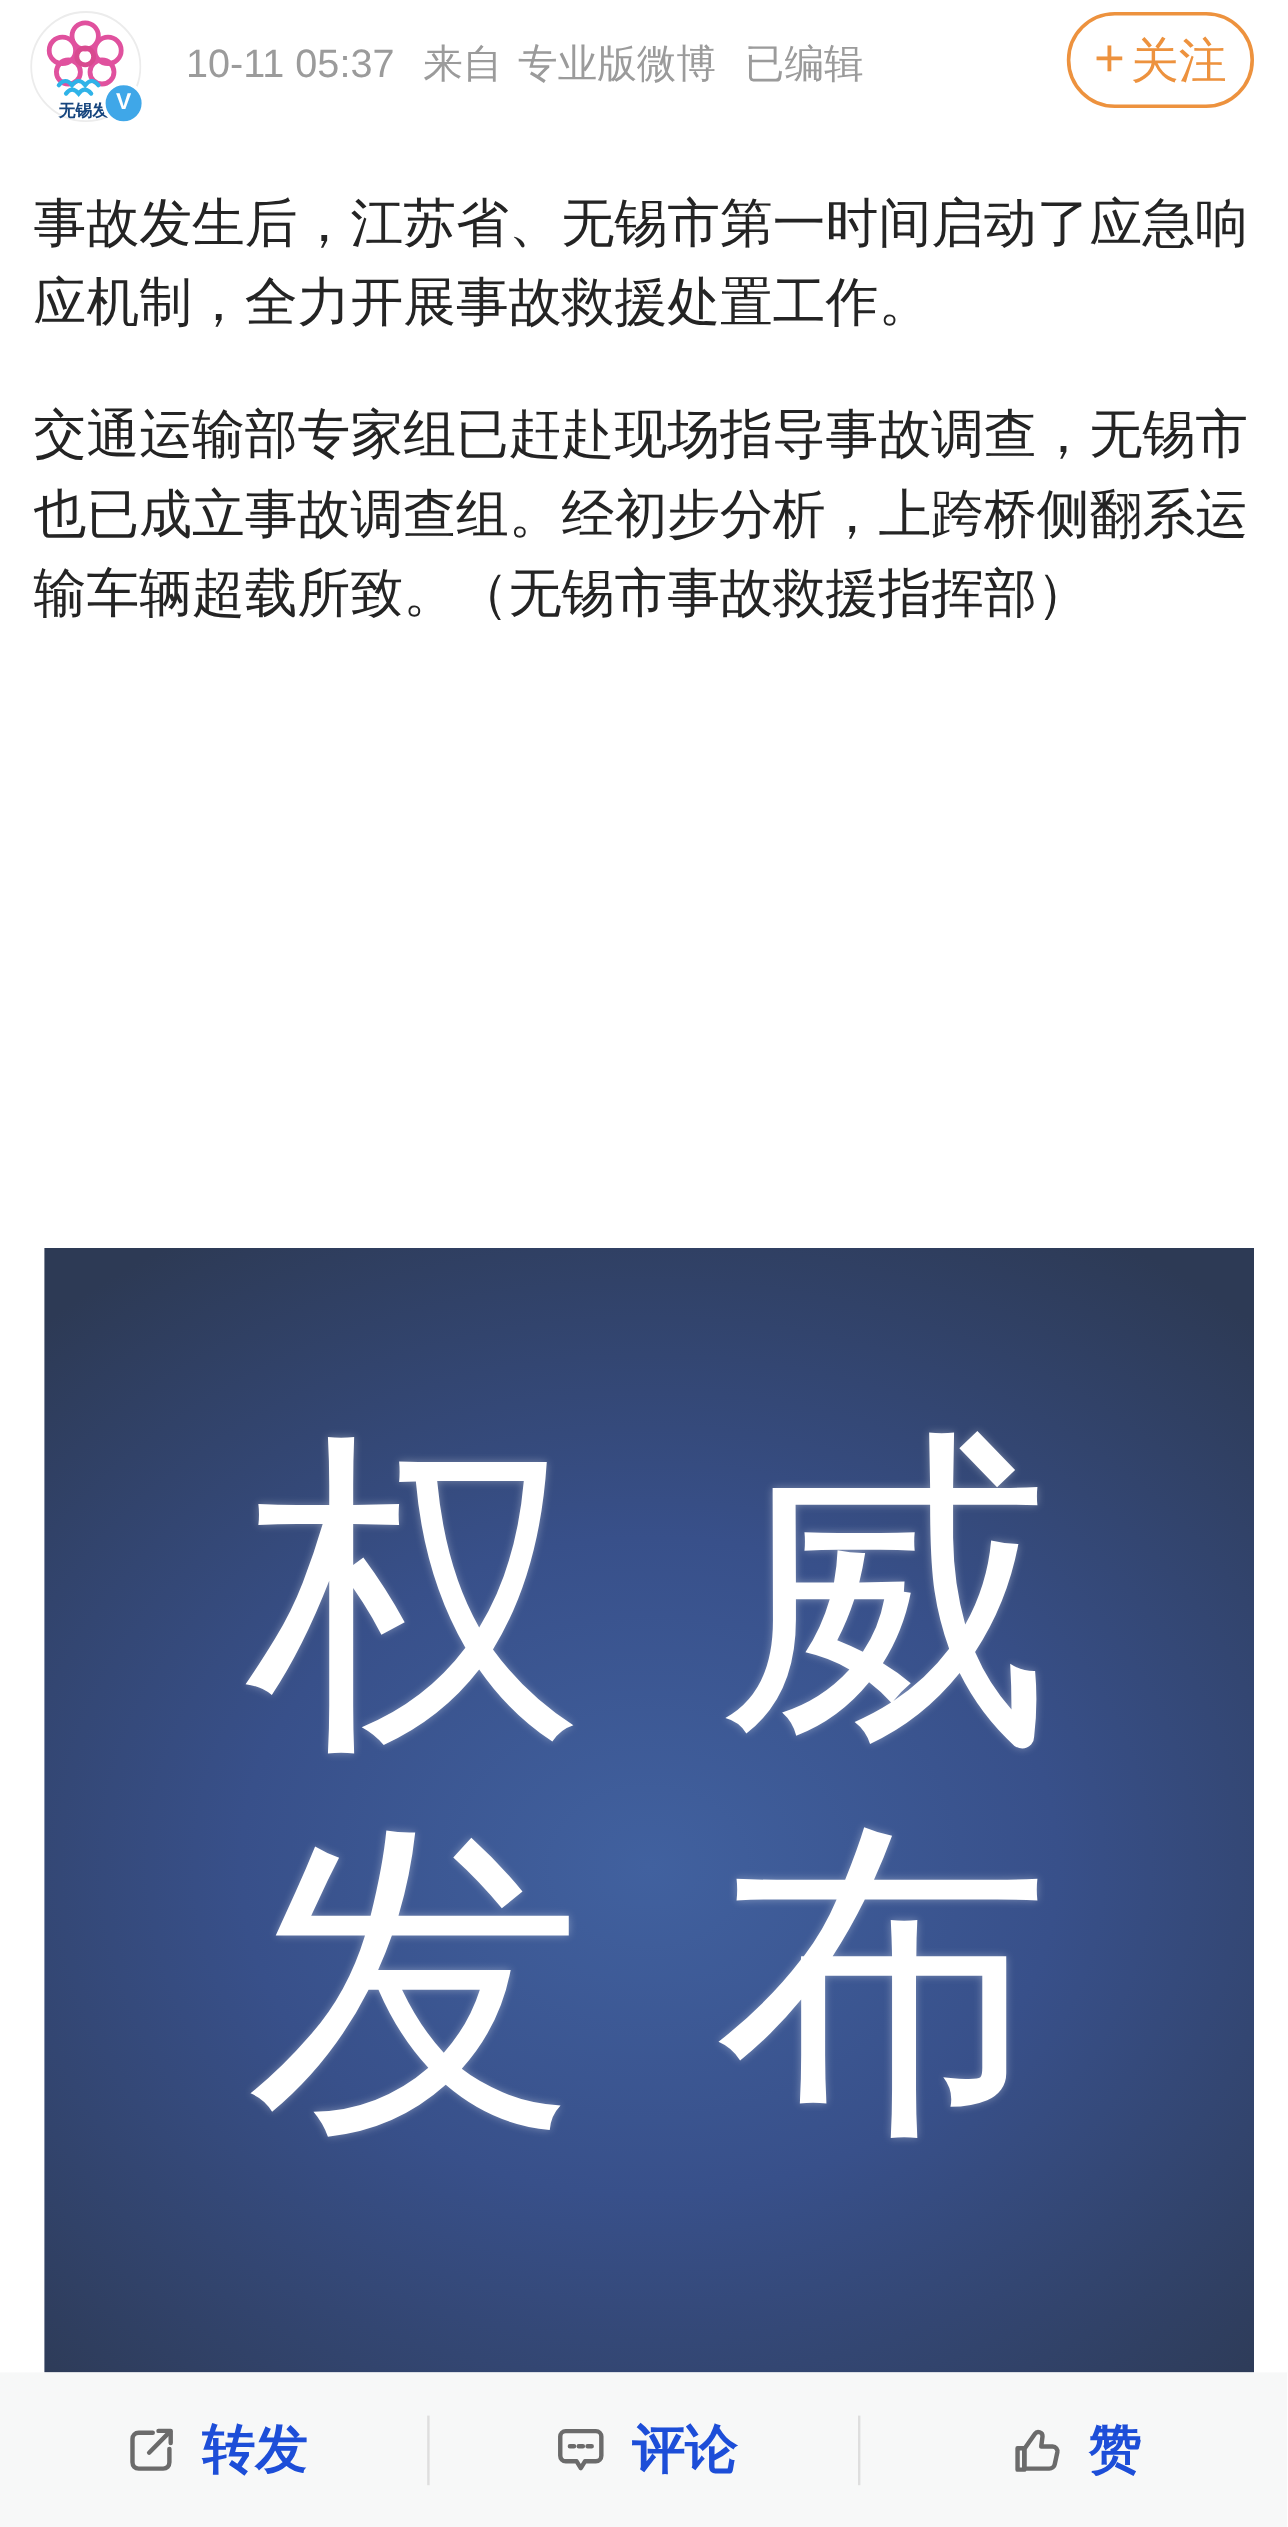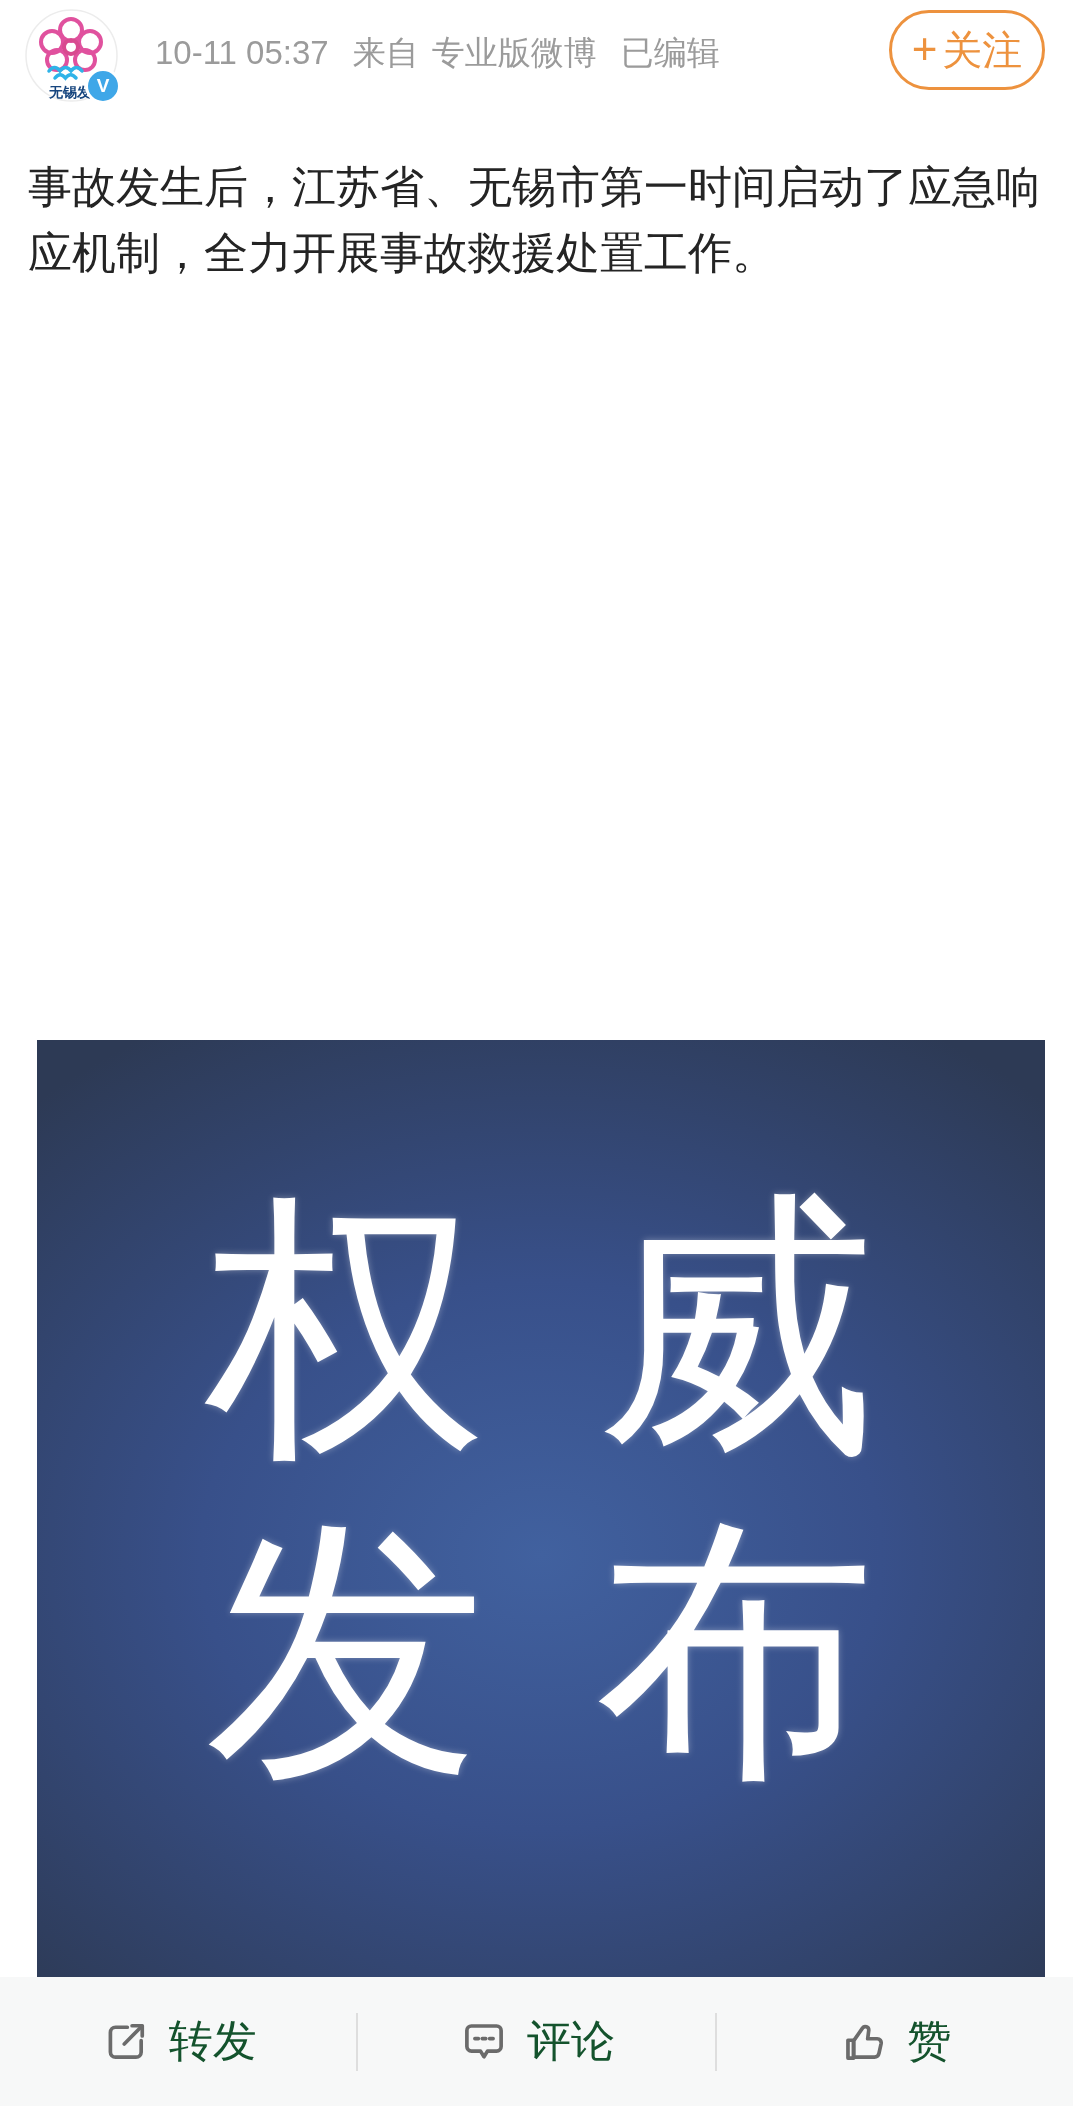--- a/index.html
+++ b/index.html
@@ -65,22 +65,22 @@
   .img-row + .img-row{margin-top:14px;}
 
   
   .action-bar{
     position:absolute;left:0;right:0;bottom:0;height:129px;
     background:#f7f8f8;
     display:flex;align-items:stretch;
   }
   .action-btn{
     flex:1;display:flex;align-items:center;justify-content:center;gap:17px;
-    background:none;border:none;color:#14532d;font-size:44px;
-    font-family:inherit;cursor:pointer;padding:0;
+    background:none;border:none;color:#1d4ed8;font-size:44px;
+    font-family:inherit;cursor:pointer;padding:0;font-weight:bold;
   }
   .action-btn svg{display:block;}
   .bar-divider{width:2px;height:58px;background:#dedede;align-self:center;}
 </style>
 </head>
 <body>
 
 <div class="page">
 
   <header class="header">
@@ -119,20 +119,21 @@
     </div>
 
     <button class="follow-btn">
       <span class="follow-plus">+</span>
       <span>关注</span>
     </button>
   </header>
 
   <main class="content">
     <p>事故发生后，江苏省、无锡市第一时间启动了应急响应机制，全力开展事故救援处置工作。</p>
+    <p>交通运输部专家组已赶赴现场指导事故调查，无锡市也已成立事故调查组。经初步分析，上跨桥侧翻系运输车辆超载所致。（无锡市事故救援指挥部）</p>
   </main>
 
   <figure class="post-image">
     <div class="img-row">
       <span>权</span>
       <span>威</span>
     </div>
     <div class="img-row">
       <span>发</span>
       <span>布</span>

